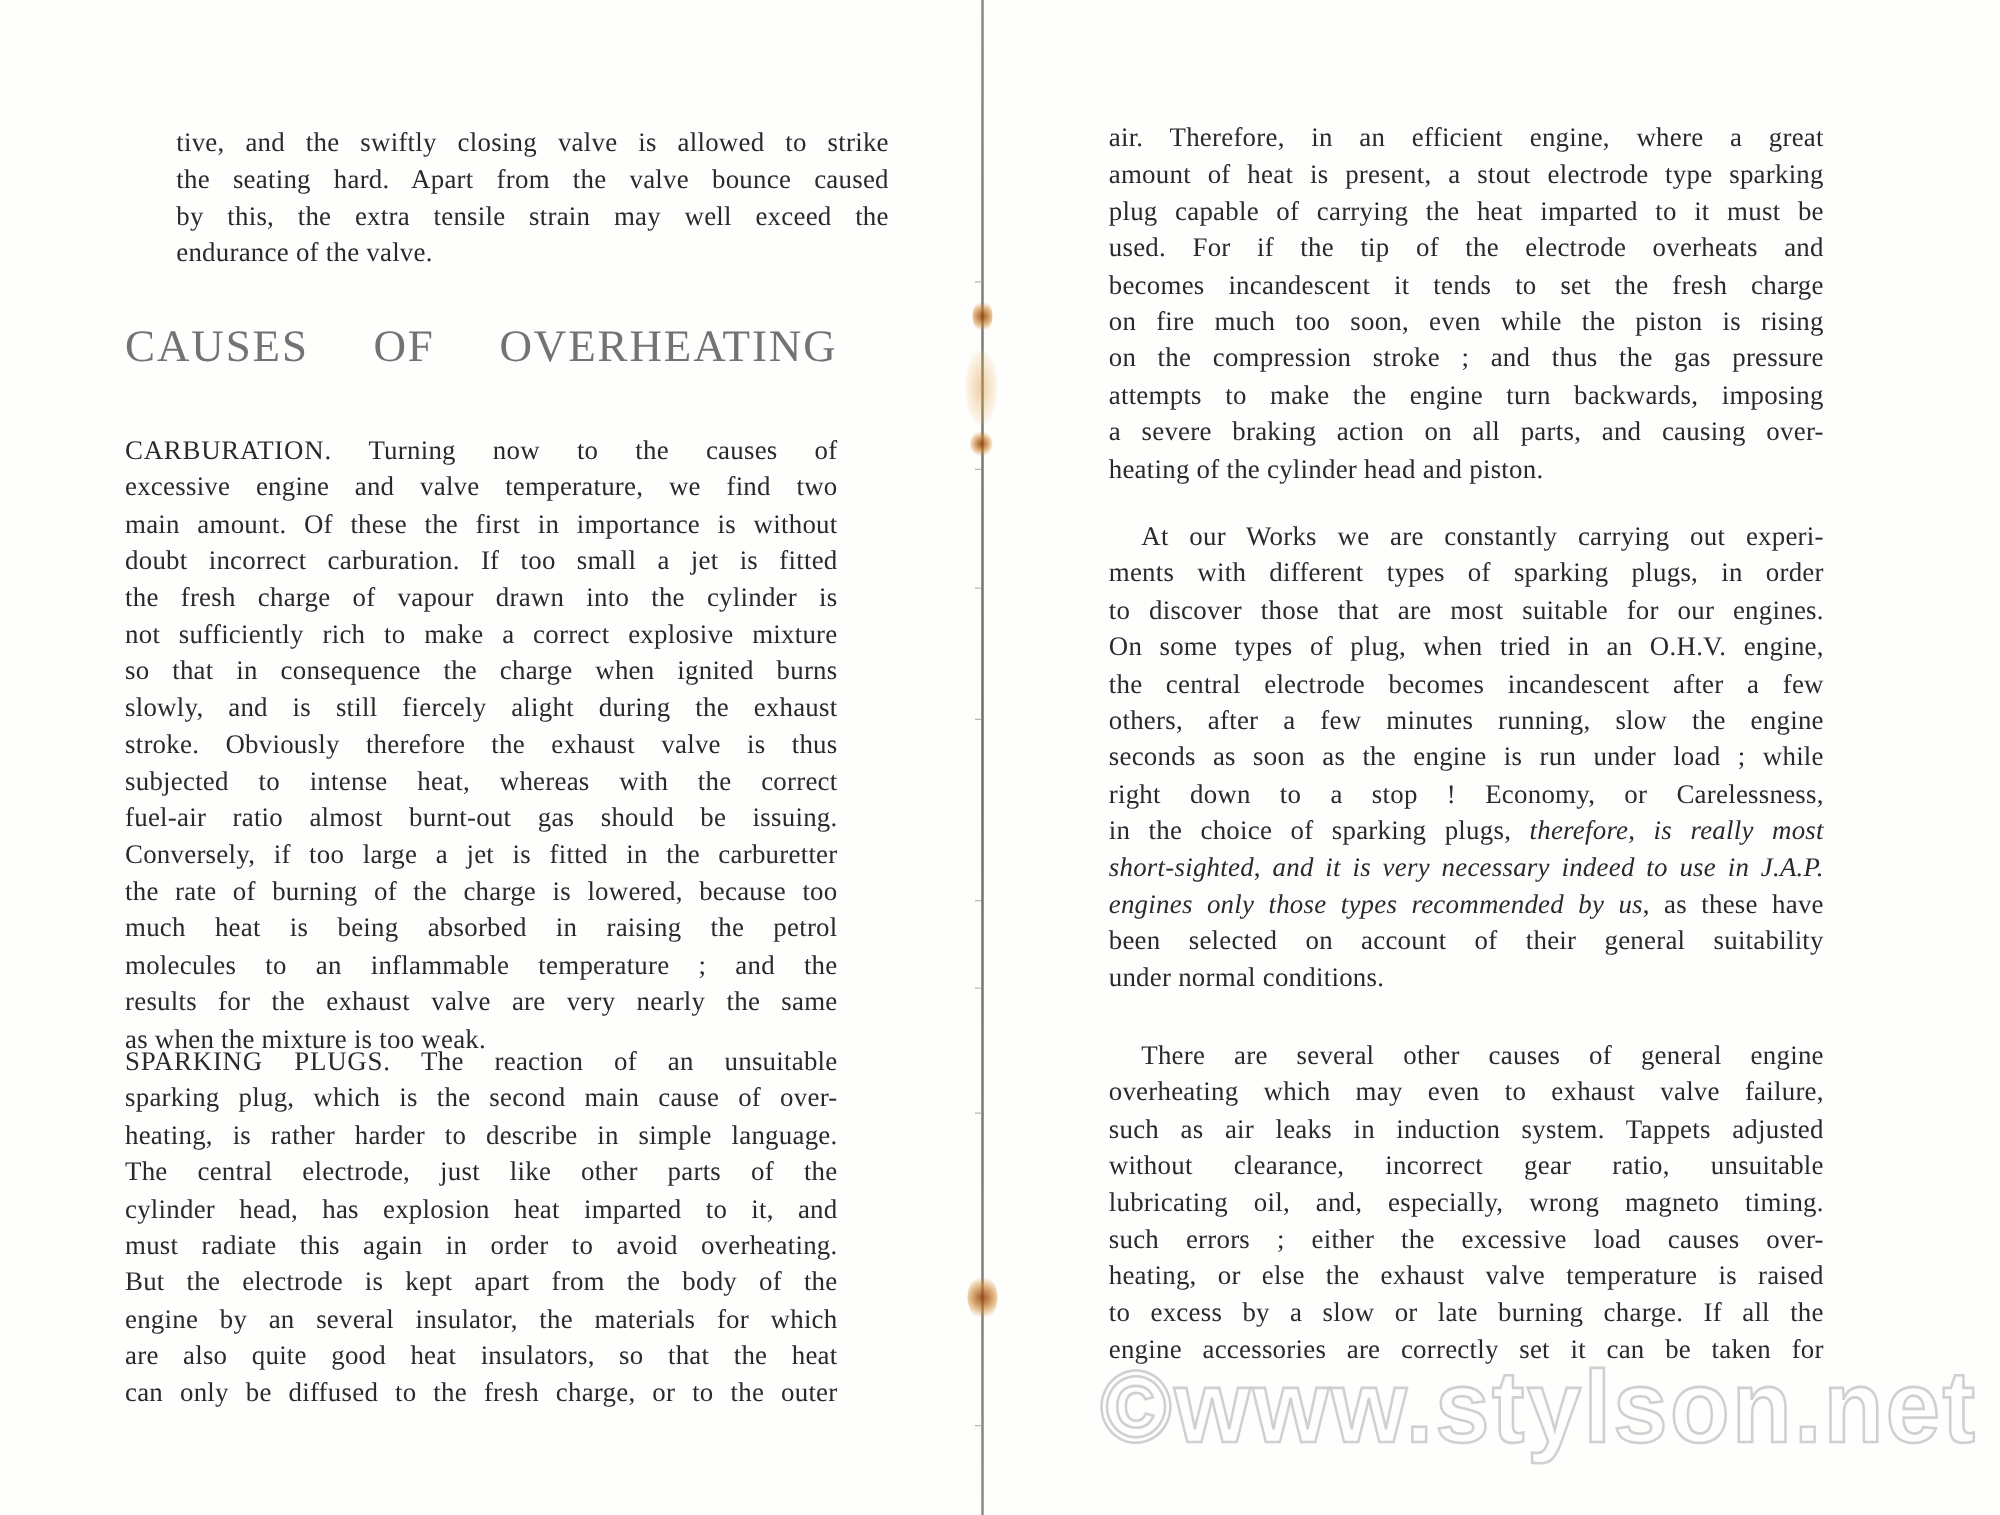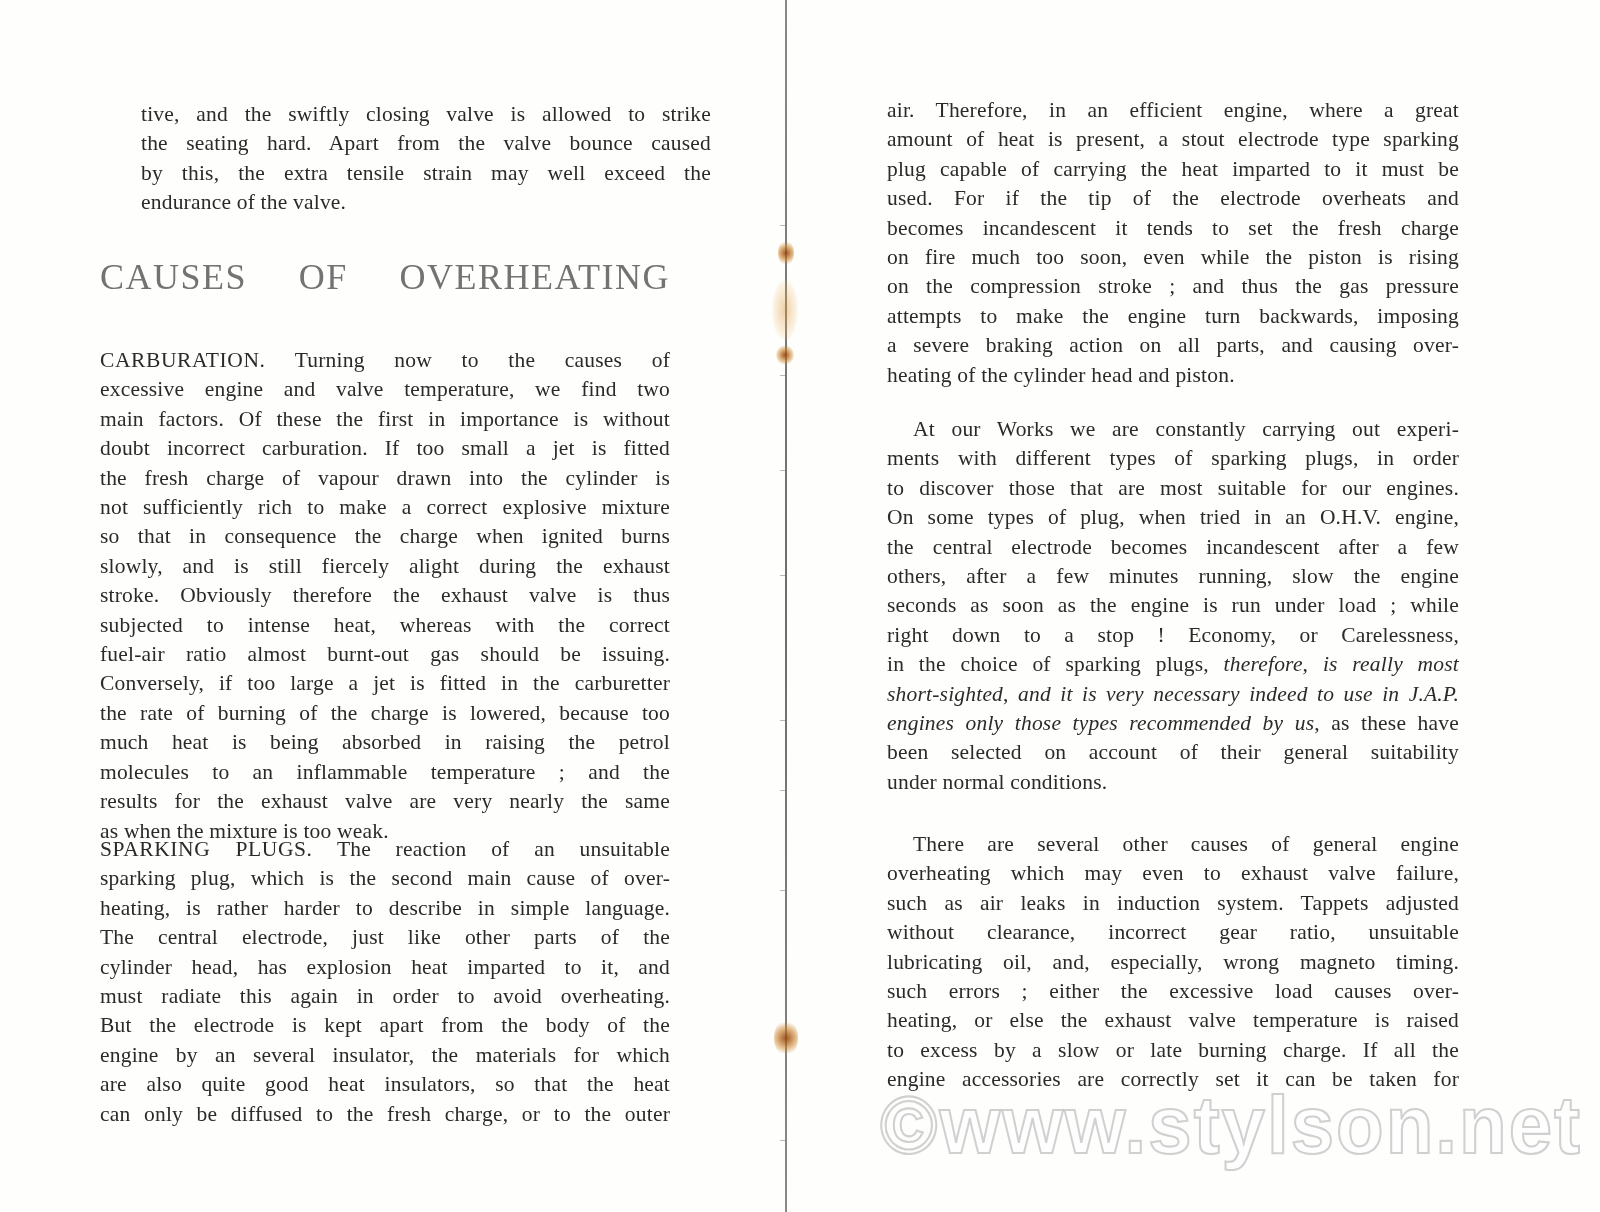--- a/index.html
+++ b/index.html
@@ -108,21 +108,21 @@
       <span class="line">the seating hard.   Apart from the valve bounce caused</span>
       <span class="line">by this, the extra tensile strain may  well exceed the</span>
       <span class="line last">endurance of the valve.</span>
     </div>
 
     <h1 class="heading">CAUSES   OF   OVERHEATING</h1>
 
     <div class="col" style="top:318px;margin-top:28px;">
       <span class="line"><span class="run-in">CARBURATION.</span><span>  Turning now to the causes of</span></span>
       <span class="line">excessive engine and valve temperature, we find two</span>
-      <span class="line">main factors.  Of these the first in importance is without</span>
+      <span class="line">main amount.  Of these the first in importance is without</span>
       <span class="line">doubt incorrect carburation.   If too small a jet is fitted</span>
       <span class="line">the fresh charge of vapour drawn into the cylinder is</span>
       <span class="line">not sufficiently rich to make a correct explosive mixture</span>
       <span class="line">so that in consequence the charge when ignited burns</span>
       <span class="line">slowly, and is still fiercely alight during the exhaust</span>
       <span class="line">stroke.  Obviously therefore the exhaust valve is thus</span>
       <span class="line">subjected to intense heat, whereas with the correct</span>
       <span class="line">fuel-air ratio almost burnt-out gas should be issuing.</span>
       <span class="line">Conversely, if too large a jet is fitted in the carburetter</span>
       <span class="line">the rate of burning of the charge is lowered, because too</span>

